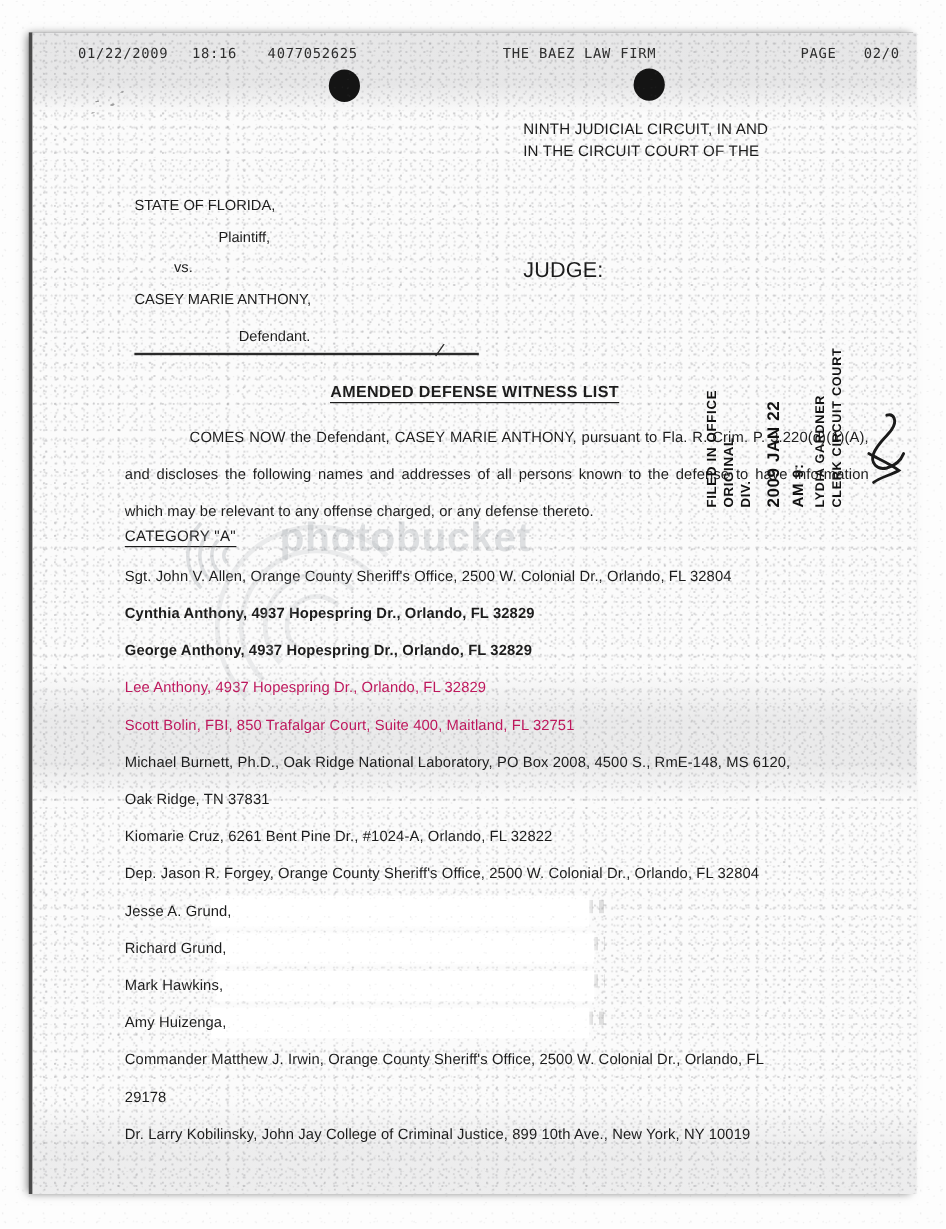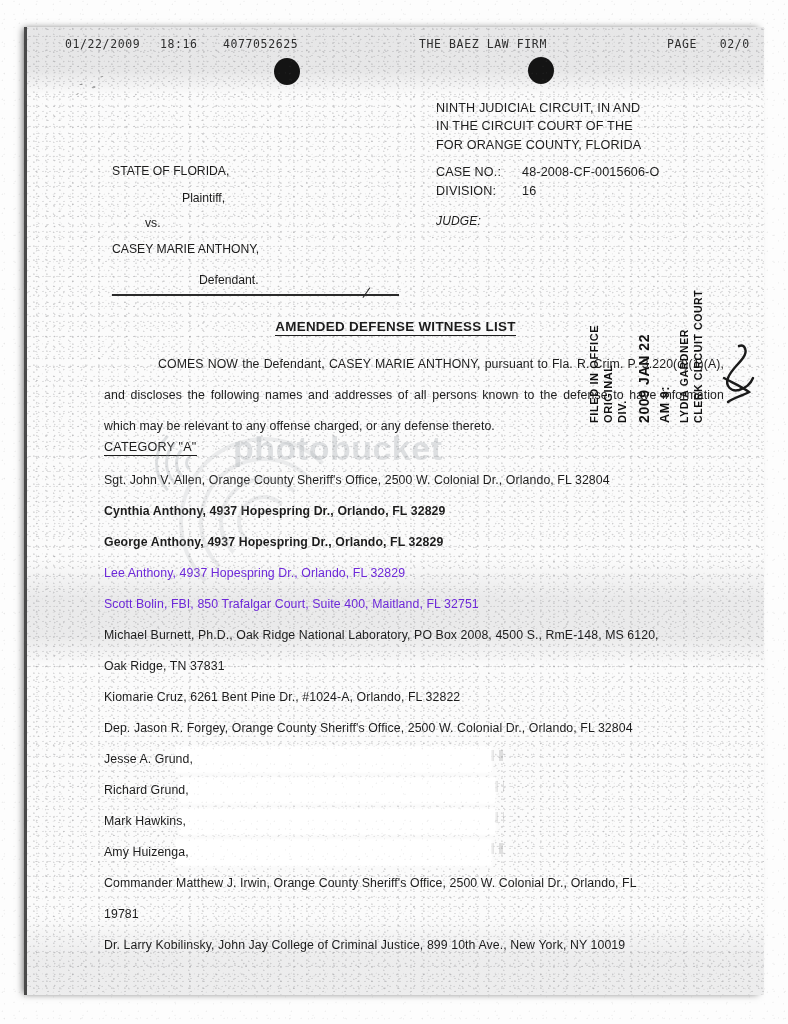--- a/index.html
+++ b/index.html
@@ -171,23 +171,22 @@
   }
   .kv { display: flex; white-space: nowrap; }
   .kv .k { width: 86px; flex: 0 0 86px; }
   .kv .v { flex: 1 1 auto; }
 
   #judge-block {
     position: absolute;
     left: 409px;
     top: 186px;
     width: 320px;
-    font-size: 12px;
+    font-size: 18px;
     letter-spacing: .15px;
-    font-style: italic;
   }
   #judge-block .k { width: 86px; flex: 0 0 86px; }
   #party-plaintiff { position: absolute; left: 85px; top: 136px; }
   #party-plabel    { position: absolute; left: 155px; top: 163px; }
   #party-vs        { position: absolute; left: 118px; top: 188px; }
   #party-defendant { position: absolute; left: 85px; top: 214px; }
   #party-dlabel    { position: absolute; left: 172px; top: 245px; }
 
   #caption-rule {
     position: absolute;
@@ -258,21 +257,21 @@
     width: 640px;
   }
   .witness-line {
     position: relative;
     height: 31px;
     line-height: 31px;
     font-size: 12.3px;
     letter-spacing: .1px;
     white-space: nowrap;
   }
-  .witness-line.faded { color: #6d28d9; }
+  .witness-line.faded { color: #be185d; }
   .witness-line.bold-ish { font-weight: 600; }
   
   .redaction {
     position: absolute;
     top: 3px;
     height: 25px;
     background: #ffffff;
     box-shadow: 0 0 3px 1px #ffffff;
     z-index: 2;
   }
@@ -421,33 +420,22 @@
 
     <div class="punch" id="punch-left"></div>
     <div class="punch" id="punch-right"></div>
     <div id="top-smudge"></div>
 
     <div id="doc-body">
 
       <div id="court-block">
         <div class="ln">NINTH JUDICIAL CIRCUIT, IN AND</div>
         <div class="ln">IN THE CIRCUIT COURT OF THE</div>
-        <div class="ln">FOR ORANGE COUNTY, FLORIDA</div>
       </div>
 
-      <div id="case-block">
-        <div class="kv">
-          <span class="k">CASE NO.:</span>
-          <span class="v">48-2008-CF-0015606-O</span>
-        </div>
-        <div class="kv">
-          <span class="k">DIVISION:</span>
-          <span class="v">16</span>
-        </div>
-      </div>
 
       <div id="judge-block">
         <div class="kv">
           <span class="k">JUDGE:</span>
         </div>
       </div>
 
       <div id="party-plaintiff">STATE OF FLORIDA,</div>
       <div id="party-plabel">Plaintiff,</div>
       <div id="party-vs">vs.</div>
@@ -474,21 +462,21 @@
           <div class="witness-line faded"><span style="position: relative; z-index: 3;">Scott Bolin, FBI, 850 Trafalgar Court, Suite 400, Maitland, FL 32751</span></div>
           <div class="witness-line"><span style="position: relative; z-index: 3;">Michael Burnett, Ph.D., Oak Ridge National Laboratory, PO Box 2008, 4500 S., RmE-148, MS 6120,</span></div>
           <div class="witness-line"><span style="position: relative; z-index: 3;">Oak Ridge, TN 37831</span></div>
           <div class="witness-line"><span style="position: relative; z-index: 3;">Kiomarie Cruz, 6261 Bent Pine Dr., #1024-A, Orlando, FL 32822</span></div>
           <div class="witness-line"><span style="position: relative; z-index: 3;">Dep. Jason R. Forgey, Orange County Sheriff's Office, 2500 W. Colonial Dr., Orlando, FL 32804</span></div>
           <div class="witness-line"><span class="ghost" style="left: 106px; width: 294px;"></span><span class="redaction" style="left: 72px; width: 315px;"></span><span style="position: relative; z-index: 3;">Jesse A. Grund,</span></div>
           <div class="witness-line"><span class="ghost" style="left: 110px; width: 290px;"></span><span class="redaction" style="left: 76px; width: 315px;"></span><span style="position: relative; z-index: 3;">Richard Grund,</span></div>
           <div class="witness-line"><span class="ghost" style="left: 110px; width: 290px;"></span><span class="redaction" style="left: 76px; width: 315px;"></span><span style="position: relative; z-index: 3;">Mark Hawkins,</span></div>
           <div class="witness-line"><span class="ghost" style="left: 106px; width: 294px;"></span><span class="redaction" style="left: 72px; width: 315px;"></span><span style="position: relative; z-index: 3;">Amy Huizenga,</span></div>
           <div class="witness-line"><span style="position: relative; z-index: 3;">Commander Matthew J. Irwin, Orange County Sheriff's Office, 2500 W. Colonial Dr., Orlando, FL</span></div>
-          <div class="witness-line"><span style="position: relative; z-index: 3;">19781</span></div>
+          <div class="witness-line"><span style="position: relative; z-index: 3;">29178</span></div>
           <div class="witness-line"><span style="position: relative; z-index: 3;">Dr. Larry Kobilinsky, John Jay College of Criminal Justice, 899 10th Ave., New York, NY 10019</span></div>
         </div>
 
     </div>
 
     <div id="file-stamp">
       <span class="sc" id="stamp-l1">FILED IN OFFICE</span>
       <span class="sc" id="stamp-l2">ORIGINAL</span>
       <span class="sc" id="stamp-l3">DIV.</span>
       <span class="sc" id="stamp-l4">2009 JAN 22</span>

